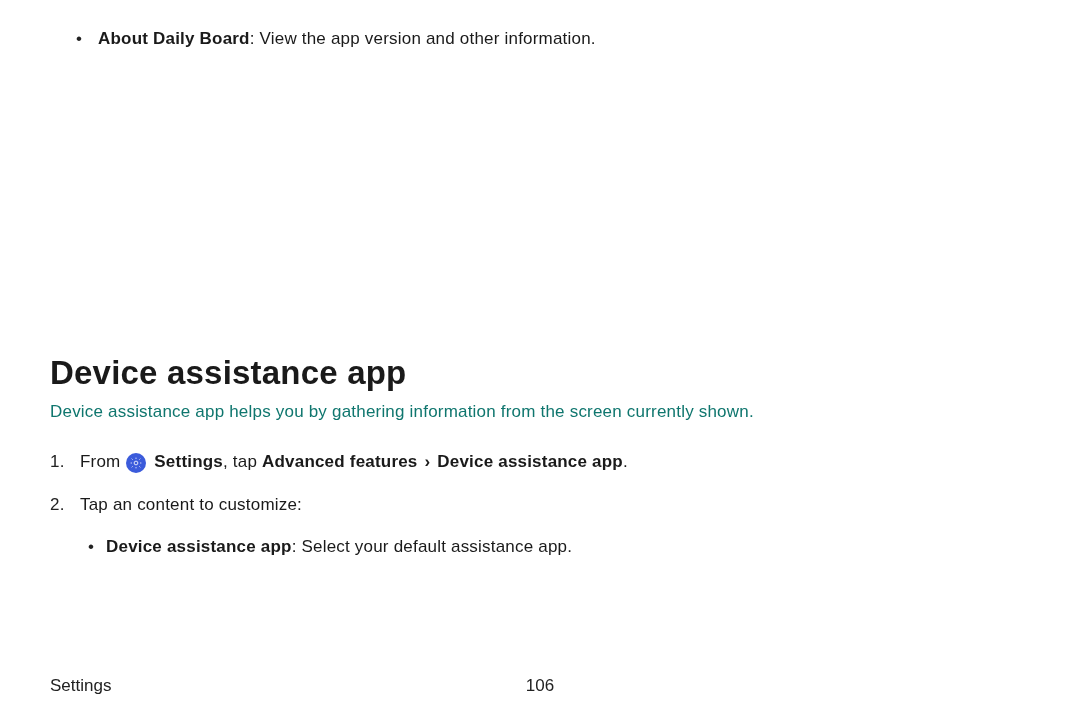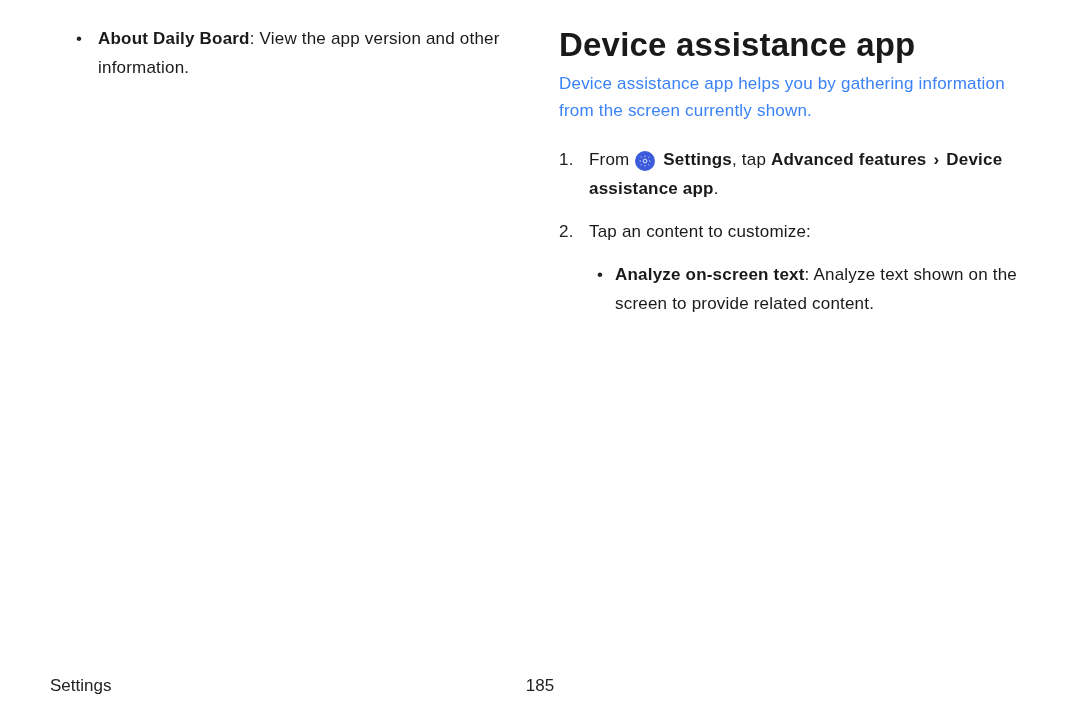--- a/index.html
+++ b/index.html
@@ -13,21 +13,21 @@
   }
   .page {
     position: relative;
     width: 1080px;
     height: 720px;
     box-sizing: border-box;
     padding: 25px 50px 30px 50px;
   }
   .columns {
     display: flex;
-    flex-direction: row;
+    flex-direction: column;
     gap: 38px;
     height: 620px;
   }
   .col {
     flex: 1 1 0;
     min-width: 0;
   }
   .col-right {
     padding-top: 2px;
   }
@@ -37,21 +37,21 @@
     letter-spacing: 0.2px;
     margin: 0 0 8px 0;
     line-height: 1.1;
     font-family: "Segoe UI", "Helvetica Neue", Arial, sans-serif;
   }
   .intro {
     font-size: 17px;
     line-height: 1.55;
     margin: 0 0 22px 0;
     letter-spacing: 0.2px;
-    color: #3b82f6;
+    color: #0f766e;
   }
   ol.steps {
     list-style: none;
     counter-reset: step;
     padding: 0;
     margin: 0;
   }
   ol.steps > li {
     counter-increment: step;
     position: relative;
@@ -178,26 +178,26 @@
             </svg>
           </span>
           <span class="b">Settings</span><span>, tap </span><span class="b">Advanced features</span>
           <span class="chev">›</span>
           <span class="b">Device assistance app</span><span>.</span>
         </li>
         <li>
           <span>Tap an content to customize:</span>
           <ul class="bullets dense" style="margin-top:14px;">
             <li>
-              <span class="b">Analyze on-screen text</span><span>: Analyze text shown on the screen to provide related content.</span>
+              <span class="b">Device assistance app</span><span>: Select your default assistance app.</span>
             </li>
           </ul>
         </li>
       </ol>
     </div>
 
   </div>
 
   <div class="footer">
     <span>Settings</span>
-    <span class="pagenum">185</span>
+    <span class="pagenum">106</span>
   </div>
 </div>
 
 </body></html>

